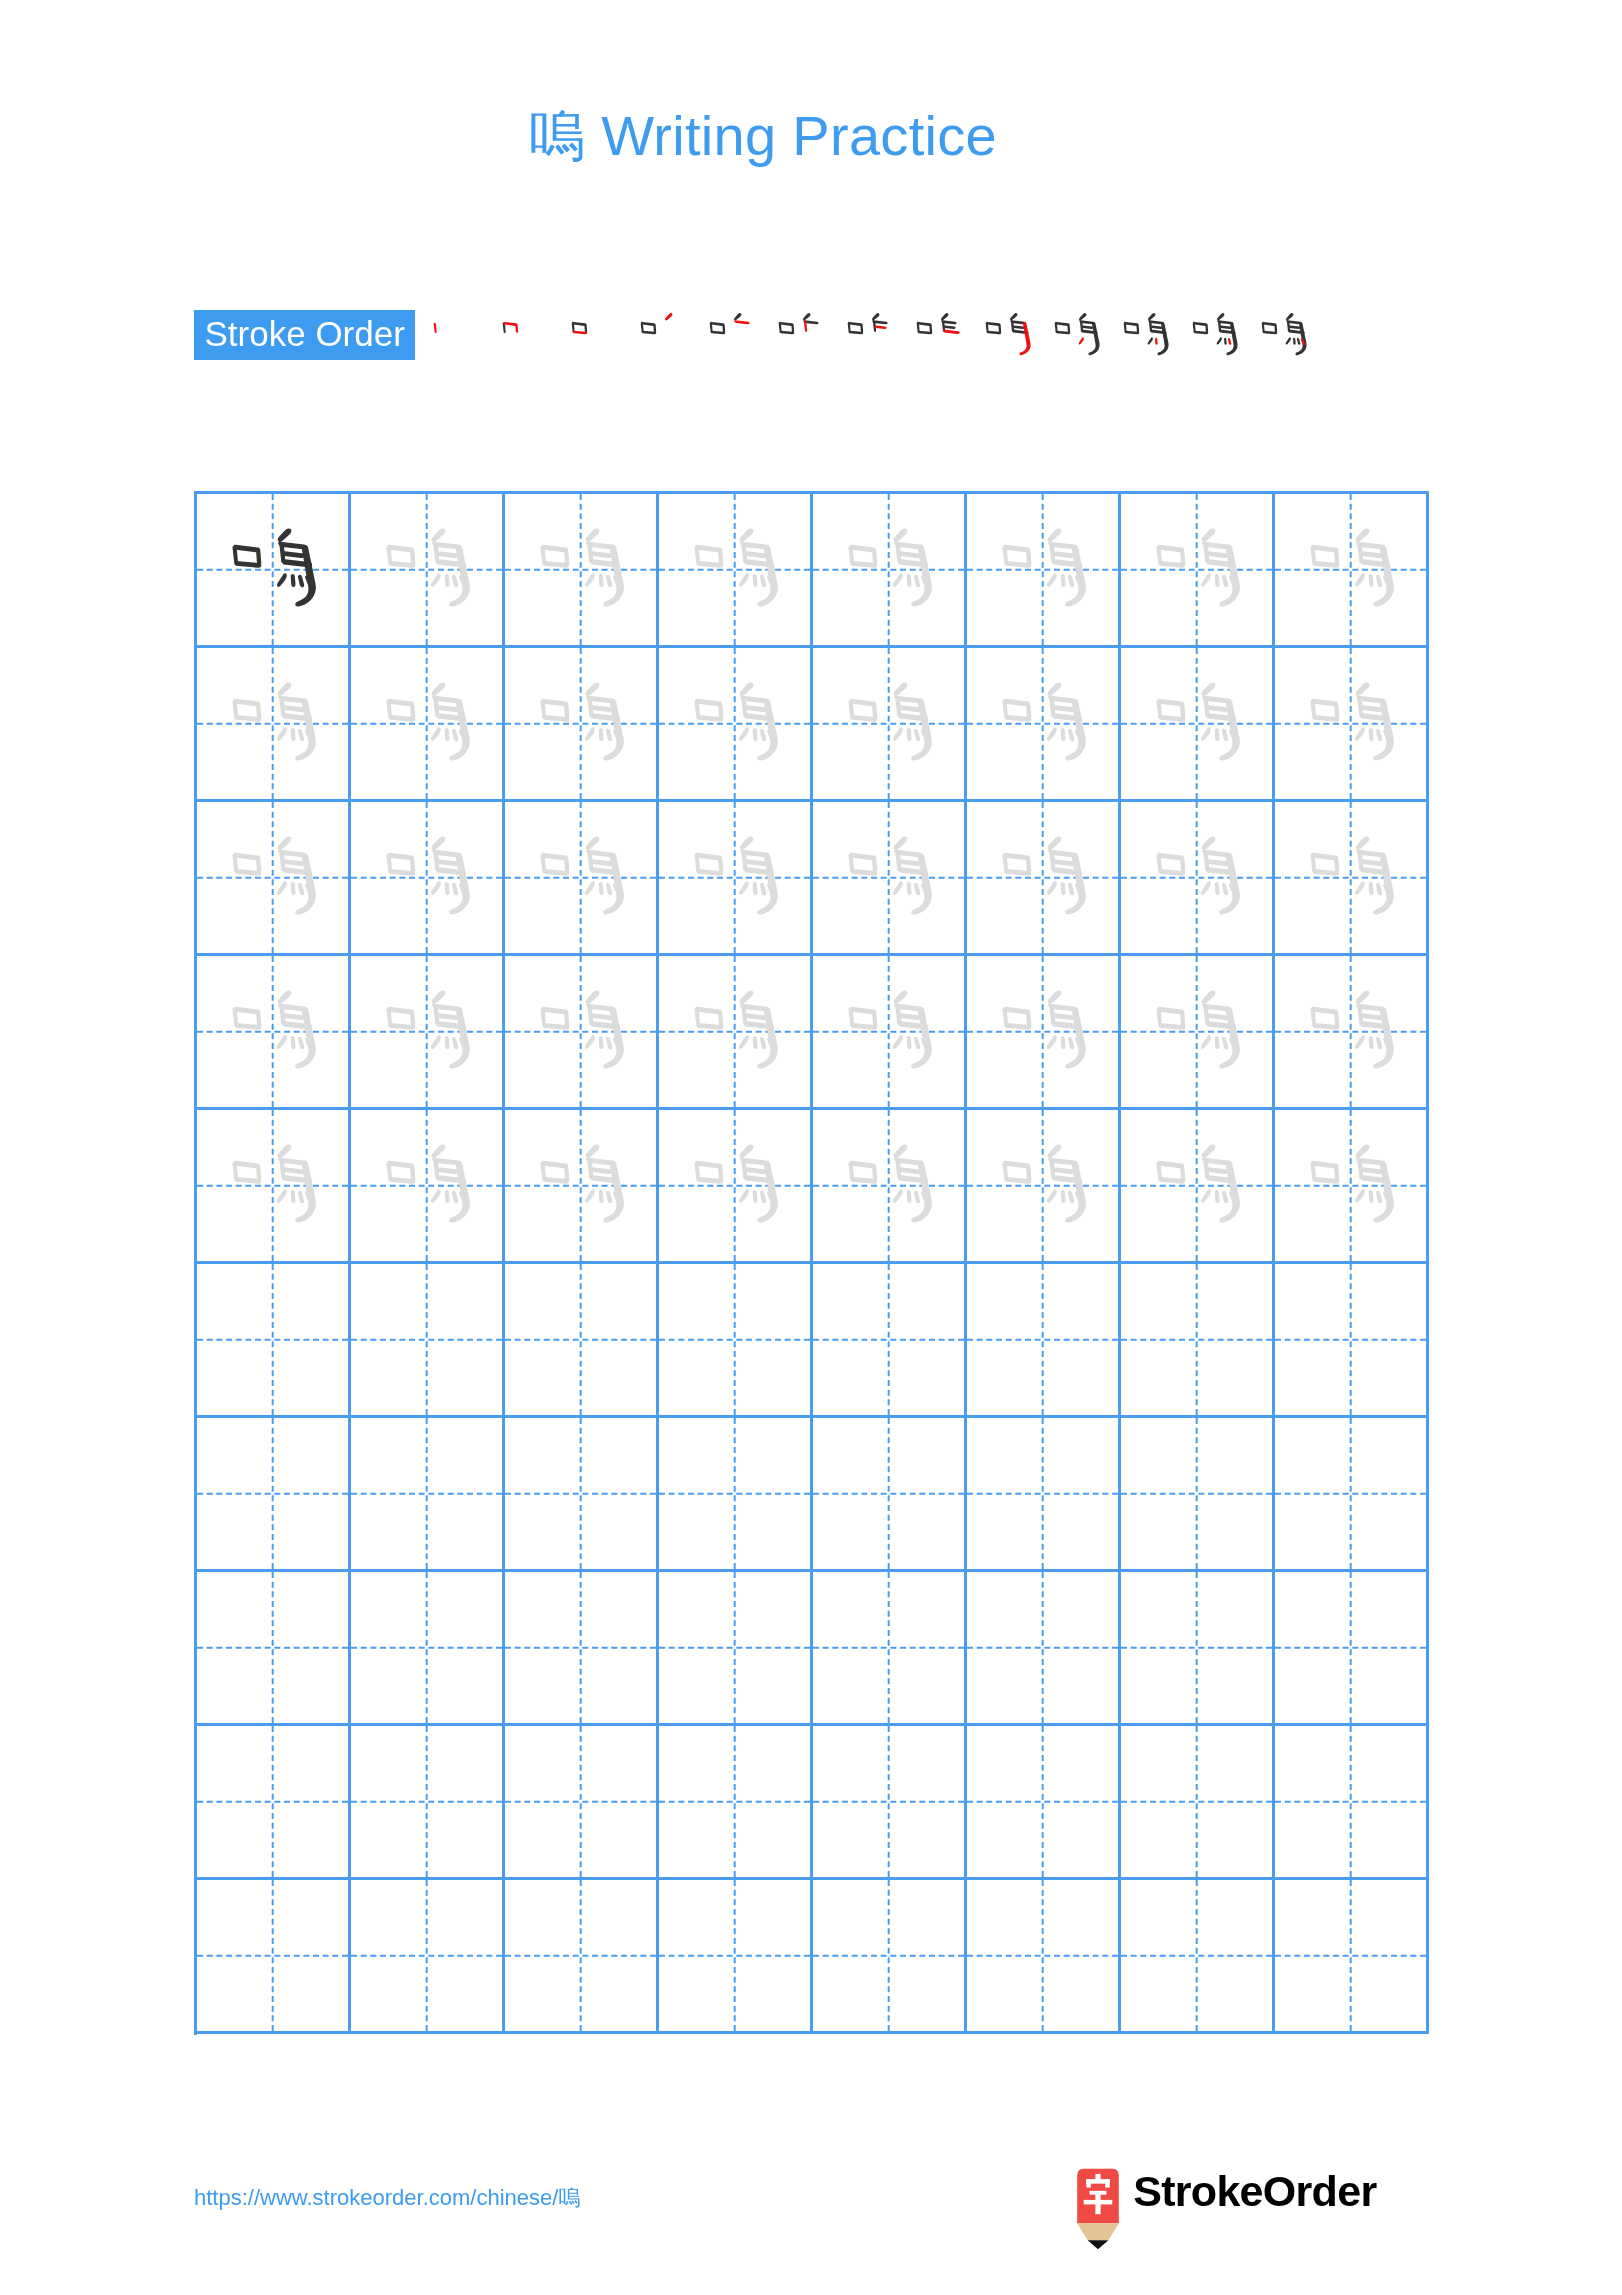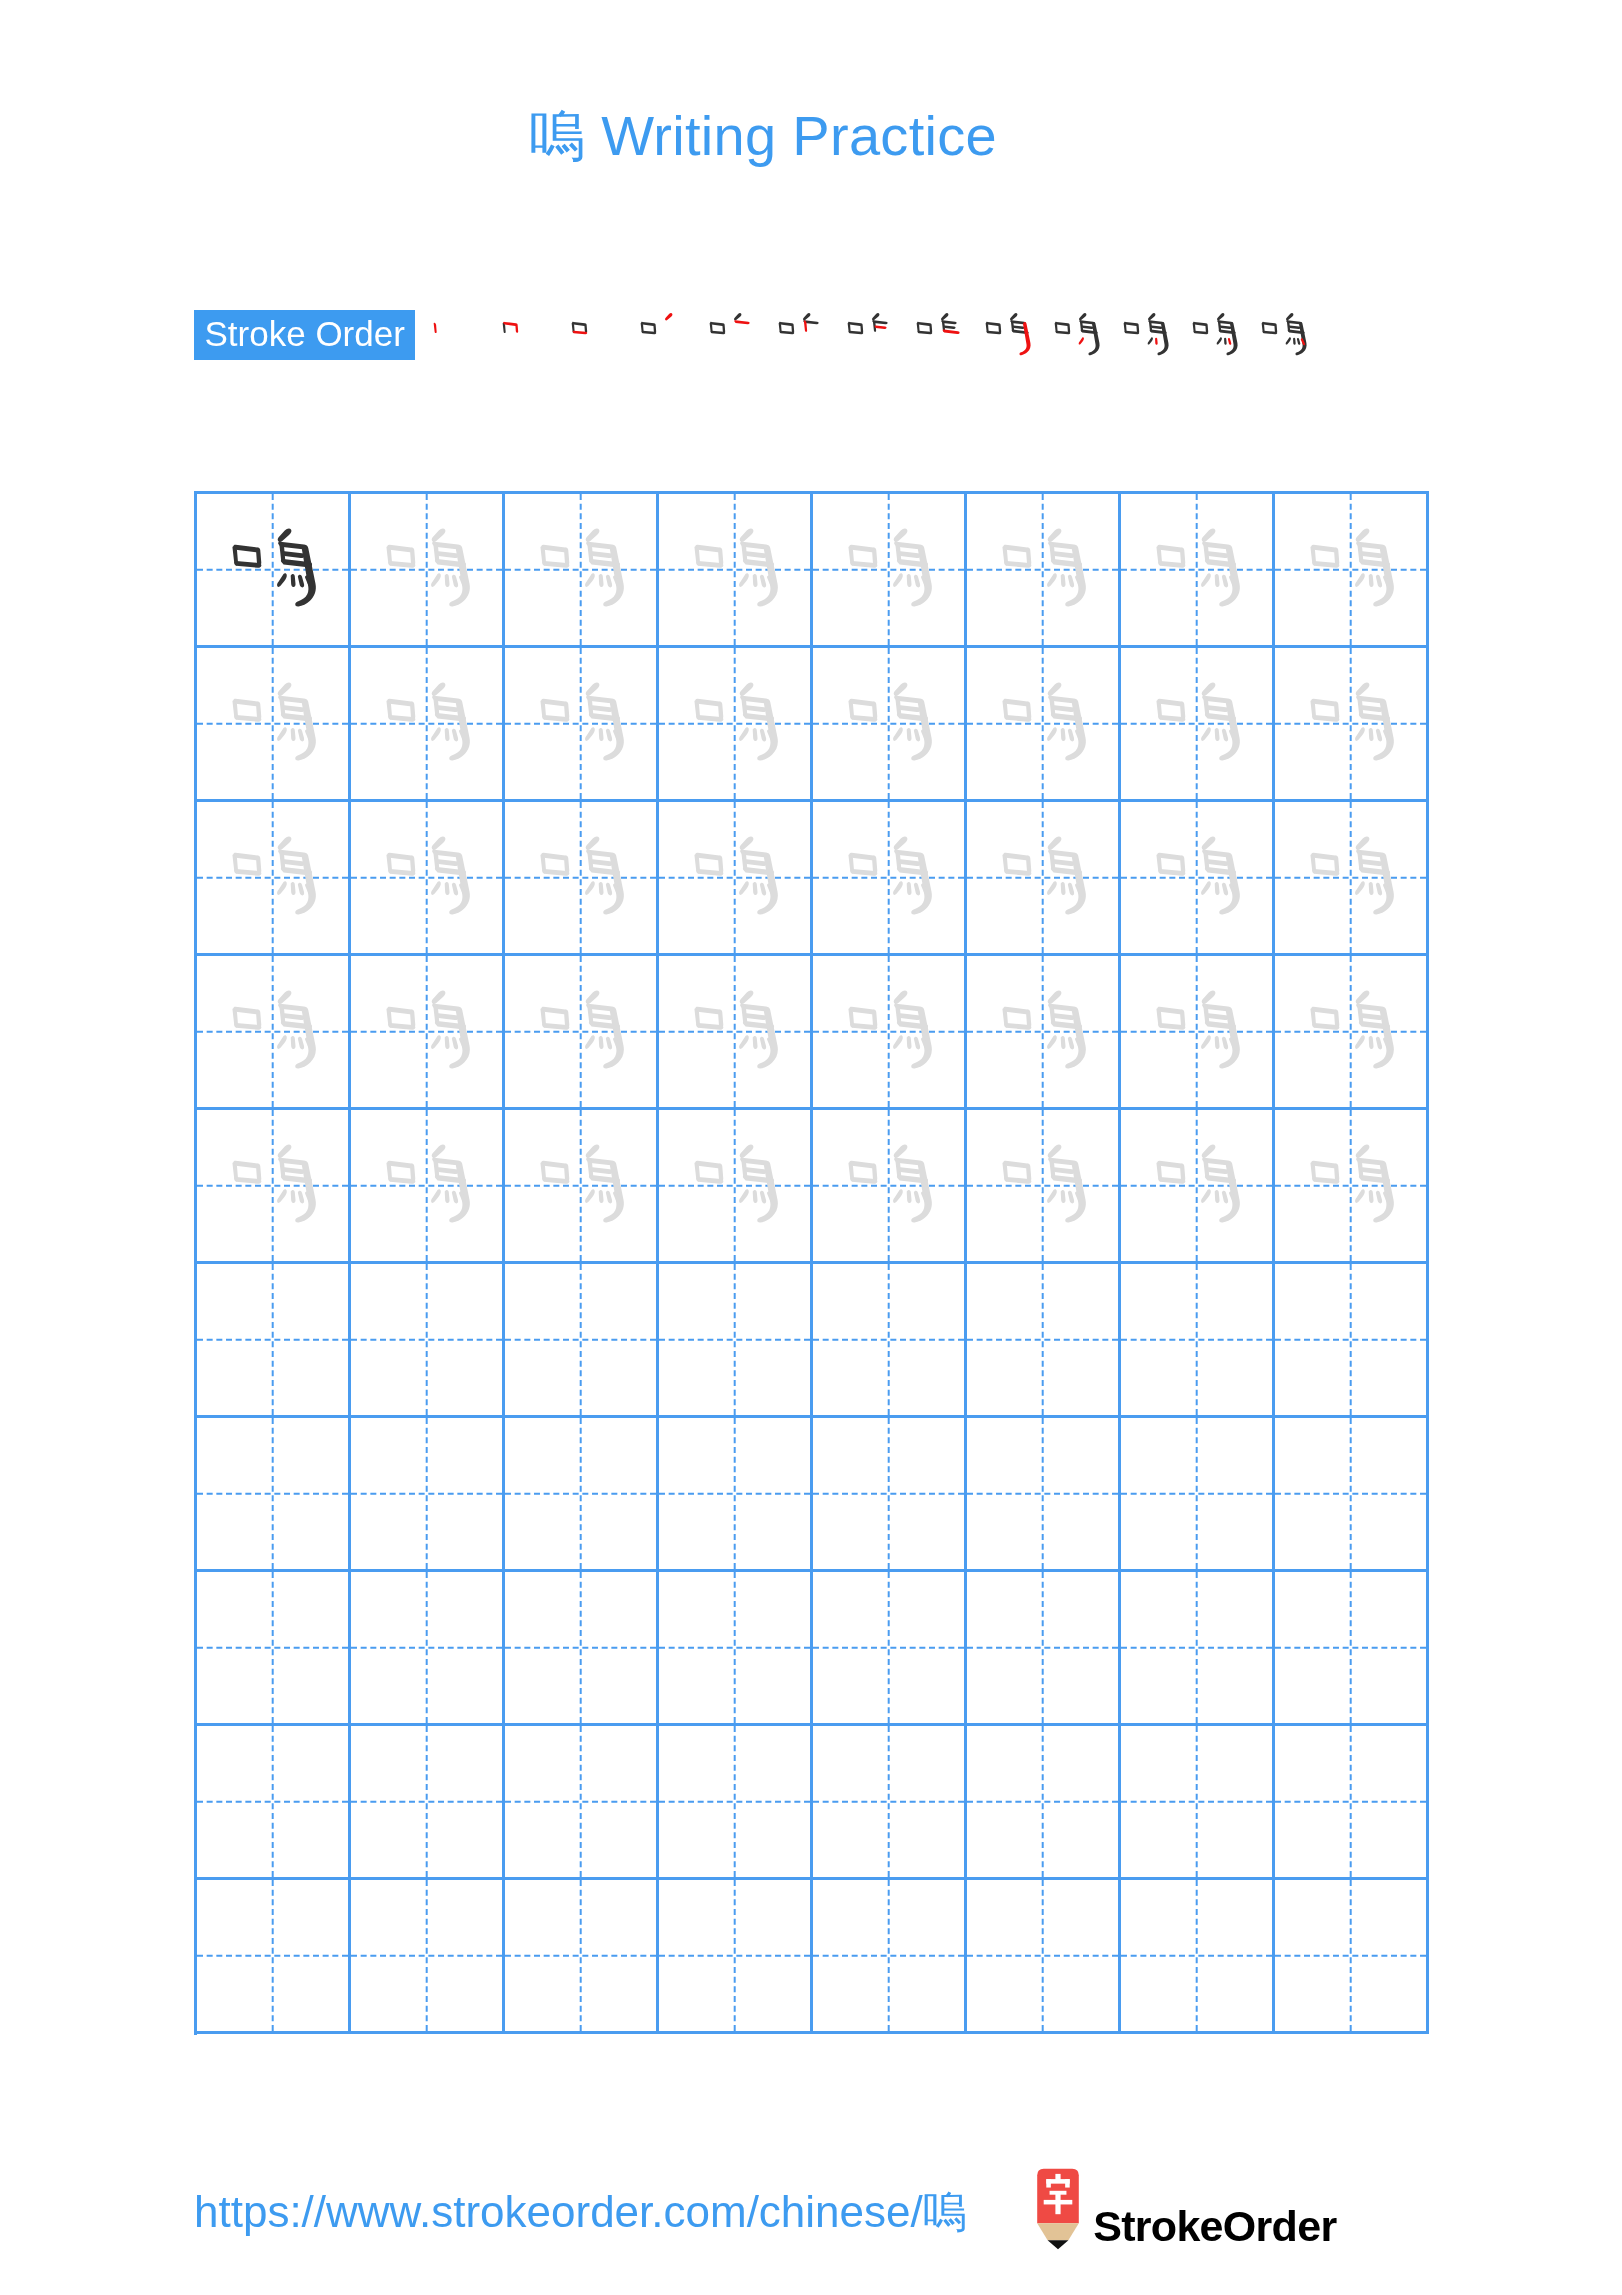--- a/index.html
+++ b/index.html
@@ -124,30 +124,30 @@
     width: 128px;
     height: 128px;
     display: block;
   }
 
   
   .footer-url {
     position: absolute;
     left: 194px;
     top: 2183px;
-    font-size: 44px;
+    font-size: 22px;
     color: #3d9bf0;
     white-space: nowrap;
   }
   .footer-brand {
     position: absolute;
-    left: 1032px;
+    left: 1072px;
     top: 2167px;
     display: flex;
-    align-items: flex-end;
+    align-items: flex-start;
     white-space: nowrap;
   }
   .pencil {
     width: 52px;
     height: 84px;
     margin-right: 9.2px;
     flex: none;
   }
   .brand-text {
     font-size: 43px;

